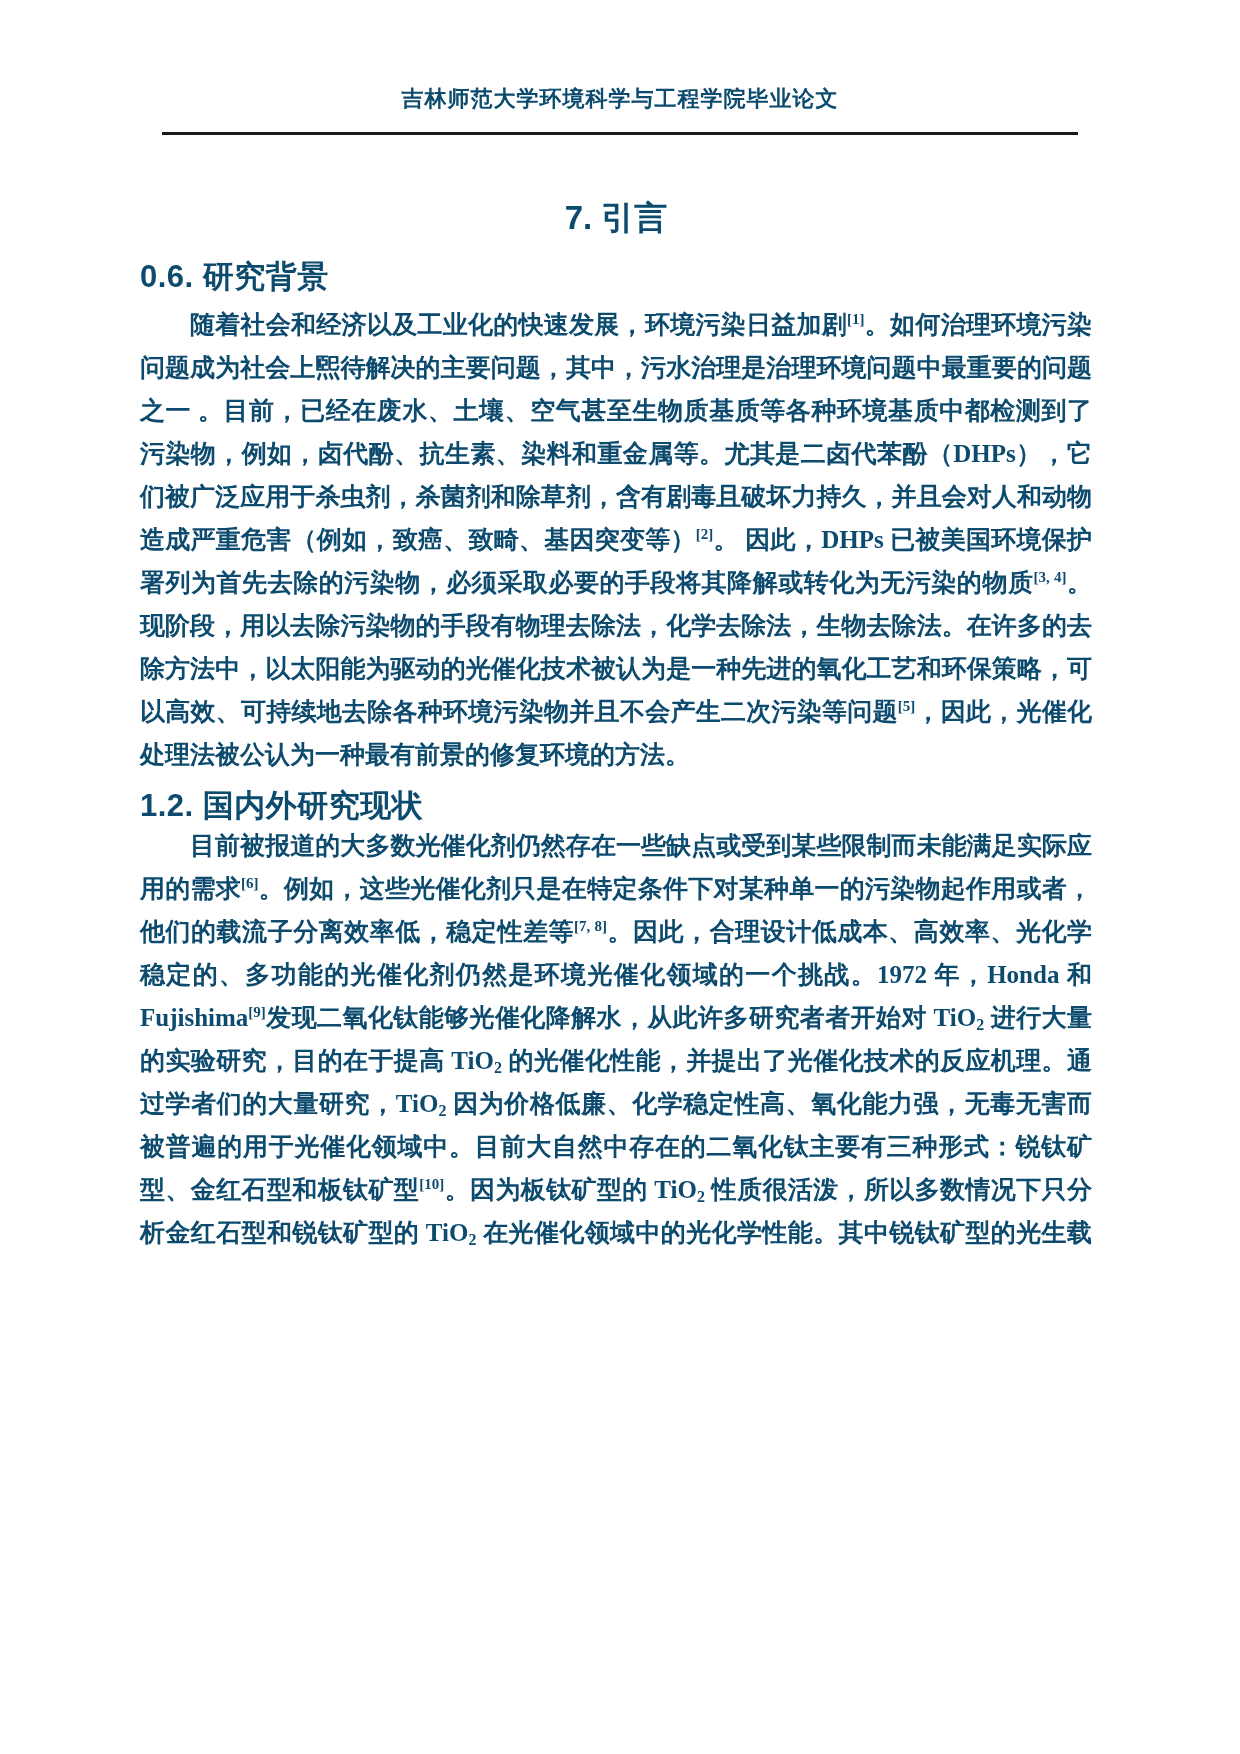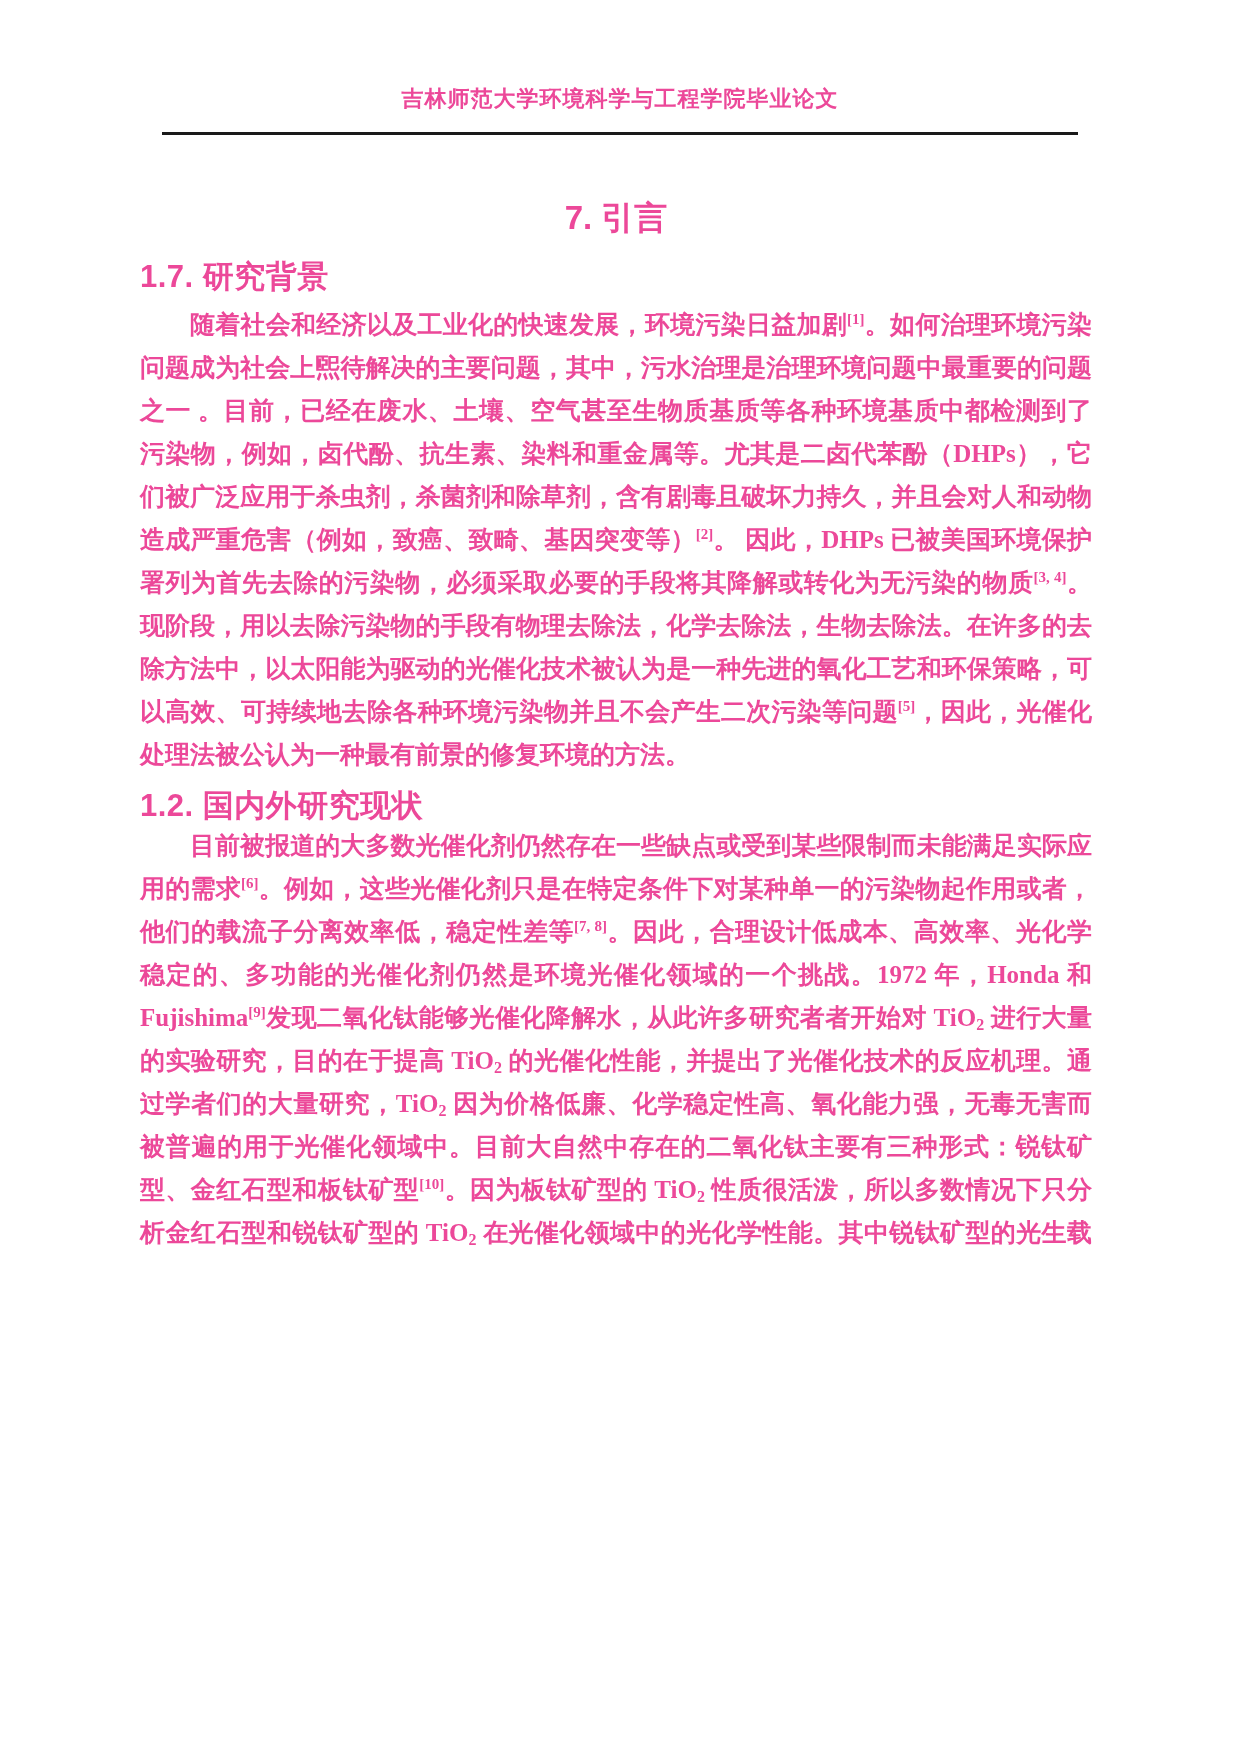--- a/index.html
+++ b/index.html
@@ -6,21 +6,21 @@
     margin: 0;
     padding: 0;
     background: #ffffff;
   }
   .page {
     position: relative;
     width: 1240px;
     height: 1246px;
     background: #ffffff;
     overflow: hidden;
-    color: #ec4899;
+    color: #0c4a6e;
   }
   .content {
     margin: 0 148px 0 140px; 
   }
   .doc-header {
     padding-top: 86px;
     text-align: center;
     font-family: "Liberation Sans", "DejaVu Sans", sans-serif;
     font-weight: bold;
     font-size: 22px;
@@ -91,21 +91,21 @@
 <div class="page">
 
   <div class="doc-header">吉林师范大学环境科学与工程学院毕业论文</div>
 
   <div class="header-rule"></div>
 
   <div class="content">
     <div class="doc-title">7. 引言</div>
 
     <div>
-        <h2 class="section-heading">1.7. 研究背景</h2>
+        <h2 class="section-heading">0.6. 研究背景</h2>
         <p class="body-paragraph">随着社会和经济以及工业化的快速发展，环境污染日益加剧<sup>[1]</sup>。如何治理环境污染问题成为社会上煕待解决的主要问题，其中，污水治理是治理环境问题中最重要的问题之一 。目前，已经在废水、土壤、空气甚至生物质基质等各种环境基质中都检测到了污染物，例如，卤代酚、抗生素、染料和重金属等。尤其是二卤代苯酚（DHPs），它们被广泛应用于杀虫剂，杀菌剂和除草剂，含有剧毒且破坏力持久，并且会对人和动物造成严重危害（例如，致癌、致畸、基因突变等）<sup>[2]</sup>。 因此，DHPs 已被美国环境保护署列为首先去除的污染物，必须采取必要的手段将其降解或转化为无污染的物质<sup>[3, 4]</sup>。现阶段，用以去除污染物的手段有物理去除法，化学去除法，生物去除法。在许多的去除方法中，以太阳能为驱动的光催化技术被认为是一种先进的氧化工艺和环保策略，可以高效、可持续地去除各种环境污染物并且不会产生二次污染等问题<sup>[5]</sup>，因此，光催化处理法被公认为一种最有前景的修复环境的方法。</p>
         <h2 class="section-heading second">1.2. 国内外研究现状</h2>
         <p class="body-paragraph">目前被报道的大多数光催化剂仍然存在一些缺点或受到某些限制而未能满足实际应用的需求<sup>[6]</sup>。例如，这些光催化剂只是在特定条件下对某种单一的污染物起作用或者，他们的载流子分离效率低，稳定性差等<sup>[7, 8]</sup>。因此，合理设计低成本、高效率、光化学稳定的、多功能的光催化剂仍然是环境光催化领域的一个挑战。1972 年，Honda 和 Fujishima<sup>[9]</sup>发现二氧化钛能够光催化降解水，从此许多研究者者开始对 TiO<sub>2</sub> 进行大量的实验研究，目的在于提高 TiO<sub>2</sub> 的光催化性能，并提出了光催化技术的反应机理。通过学者们的大量研究，TiO<sub>2</sub> 因为价格低廉、化学稳定性高、氧化能力强，无毒无害而被普遍的用于光催化领域中。目前大自然中存在的二氧化钛主要有三种形式：锐钛矿型、金红石型和板钛矿型<sup>[10]</sup>。因为板钛矿型的 TiO<sub>2</sub> 性质很活泼，所以多数情况下只分析金红石型和锐钛矿型的 TiO<sub>2</sub> 在光催化领域中的光化学性能。其中锐钛矿型的光生载流子迁移率高于金红石型的 TiO<sub>2</sub>。然而，由于 TiO<sub>2</sub> 具有较低的光致电荷载流子分离效率和较宽的带隙（约 3.2 eV）导致其仅在占 4%左右的太阳紫外光的照射下才能有很高的光催化活性，因此阻碍了它在光催化领域中的实际应用<sup>[11]</sup>。针对上述提出的问题，当前最主要的研究就是对二氧化钛光催化剂进行改性，因此缩小 TiO<sub>2</sub> 的带隙，提高 TiO<sub>2</sub> 的光致电荷载流子的分离效率是二氧化钛改性的主要问题。</p>
       </div>
   </div>
 
   <div class="page-footer">4</div>
 
 </div>
 

